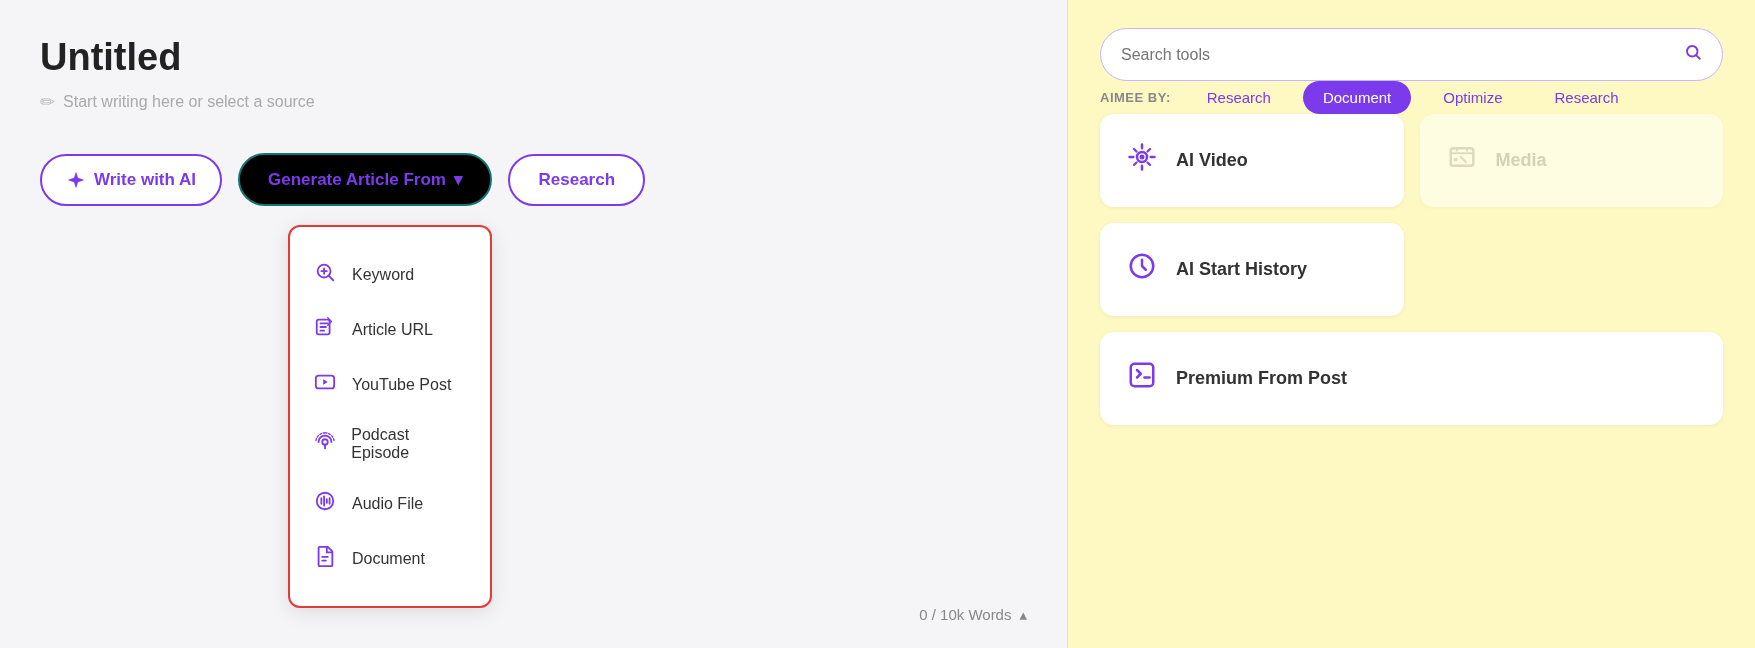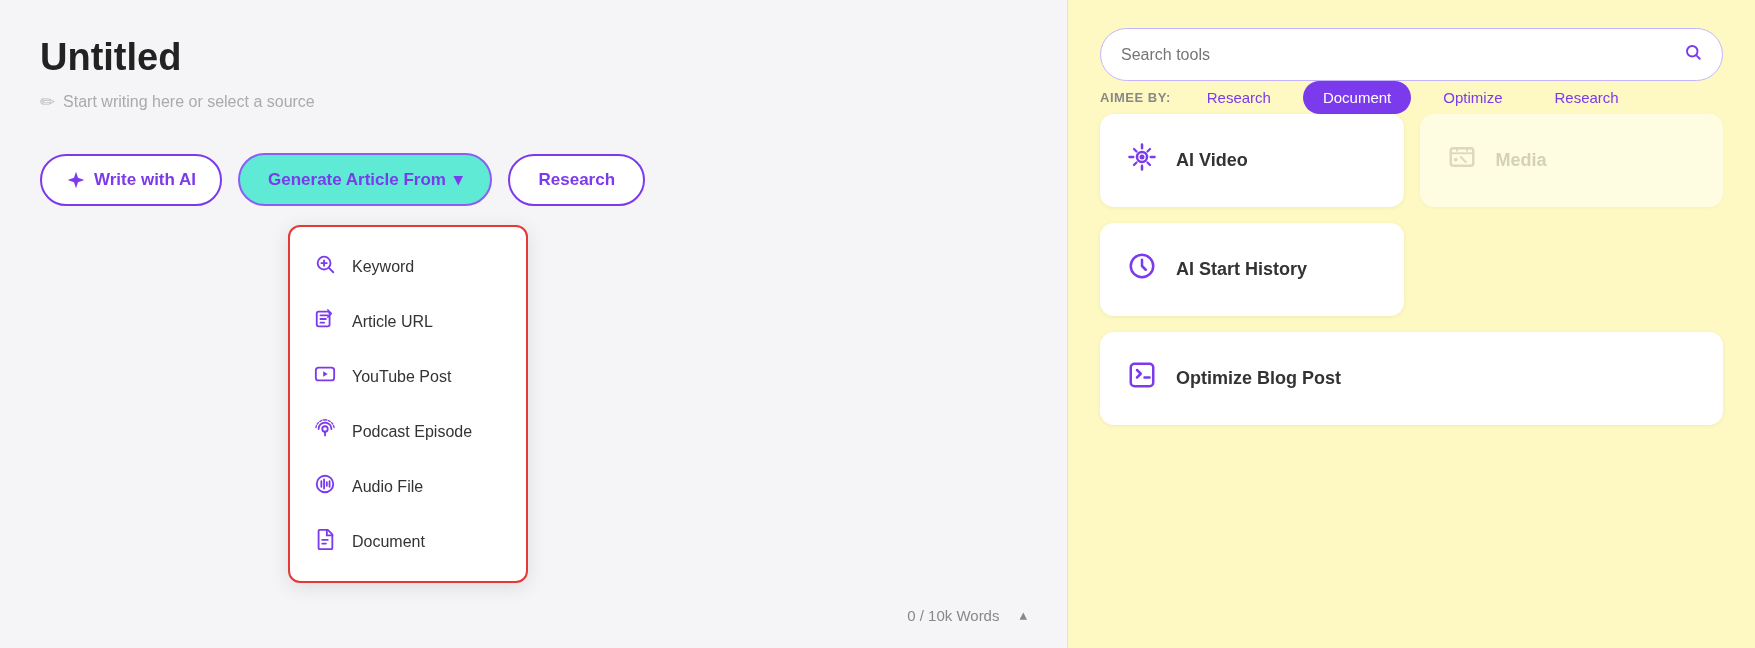--- a/index.html
+++ b/index.html
@@ -61,22 +61,22 @@
       font-weight: 600;
       padding: 14px 24px;
       border-radius: 50px;
       cursor: pointer;
     }
 
     .btn-generate {
       display: flex;
       align-items: center;
       gap: 8px;
-      border: 2px solid #8b5cf6;
-      background: #5eead4;
+      border: 2px solid #0f766e;
+      background: #000000;
       color: #7c3aed;
       font-size: 17px;
       font-weight: 600;
       padding: 14px 28px;
       border-radius: 50px;
       cursor: pointer;
     }
 
     .btn-research {
       display: flex;
@@ -93,22 +93,22 @@
     }
 
     
     .dropdown-menu {
       position: absolute;
       top: 72px;
       left: 248px;
       background: white;
       border: 2.5px solid #e53935;
       border-radius: 12px;
-      padding: 12px 0;
-      width: 240px;
+      padding: 20px 0;
+      width: 204px;
       z-index: 100;
       box-shadow: 0 4px 20px rgba(0,0,0,0.1);
     }
 
     .dropdown-item {
       display: flex;
       align-items: center;
       gap: 14px;
       padding: 14px 22px;
       cursor: pointer;
@@ -123,22 +123,22 @@
       width: 26px;
       text-align: center;
     }
 
     
     .word-count {
       position: absolute;
       bottom: 24px;
       right: 40px;
       display: flex;
-      align-items: center;
-      gap: 20px;
+      align-items: flex-start;
+      gap: 8px;
       color: #888;
       font-size: 15px;
       margin-top: 48px;
     }
 
     
     .right-panel {
       width: 688px;
       background: #fef9c3;
       border-left: 1px solid #e0e0e0;
@@ -411,17 +411,17 @@
     </div>
 
     <div class="tool-card" style="grid-column: 1 / -1;">
       <span class="tool-card-icon">
         <svg width="30" height="30" viewBox="0 0 24 24" fill="none">
           <rect x="3" y="3" width="18" height="18" rx="3" stroke="#7c3aed" stroke-width="2"></rect>
           <path d="M8 8l3 3-3 3" stroke="#7c3aed" stroke-width="2" stroke-linecap="round" stroke-linejoin="round"></path>
           <path d="M14 14h4" stroke="#7c3aed" stroke-width="2" stroke-linecap="round"></path>
         </svg>
       </span>
-      <span class="tool-card-label">Optimize Blog Post</span>
+      <span class="tool-card-label">Premium From Post</span>
     </div>
 
   </div>
 </div>
 
 </body></html>

